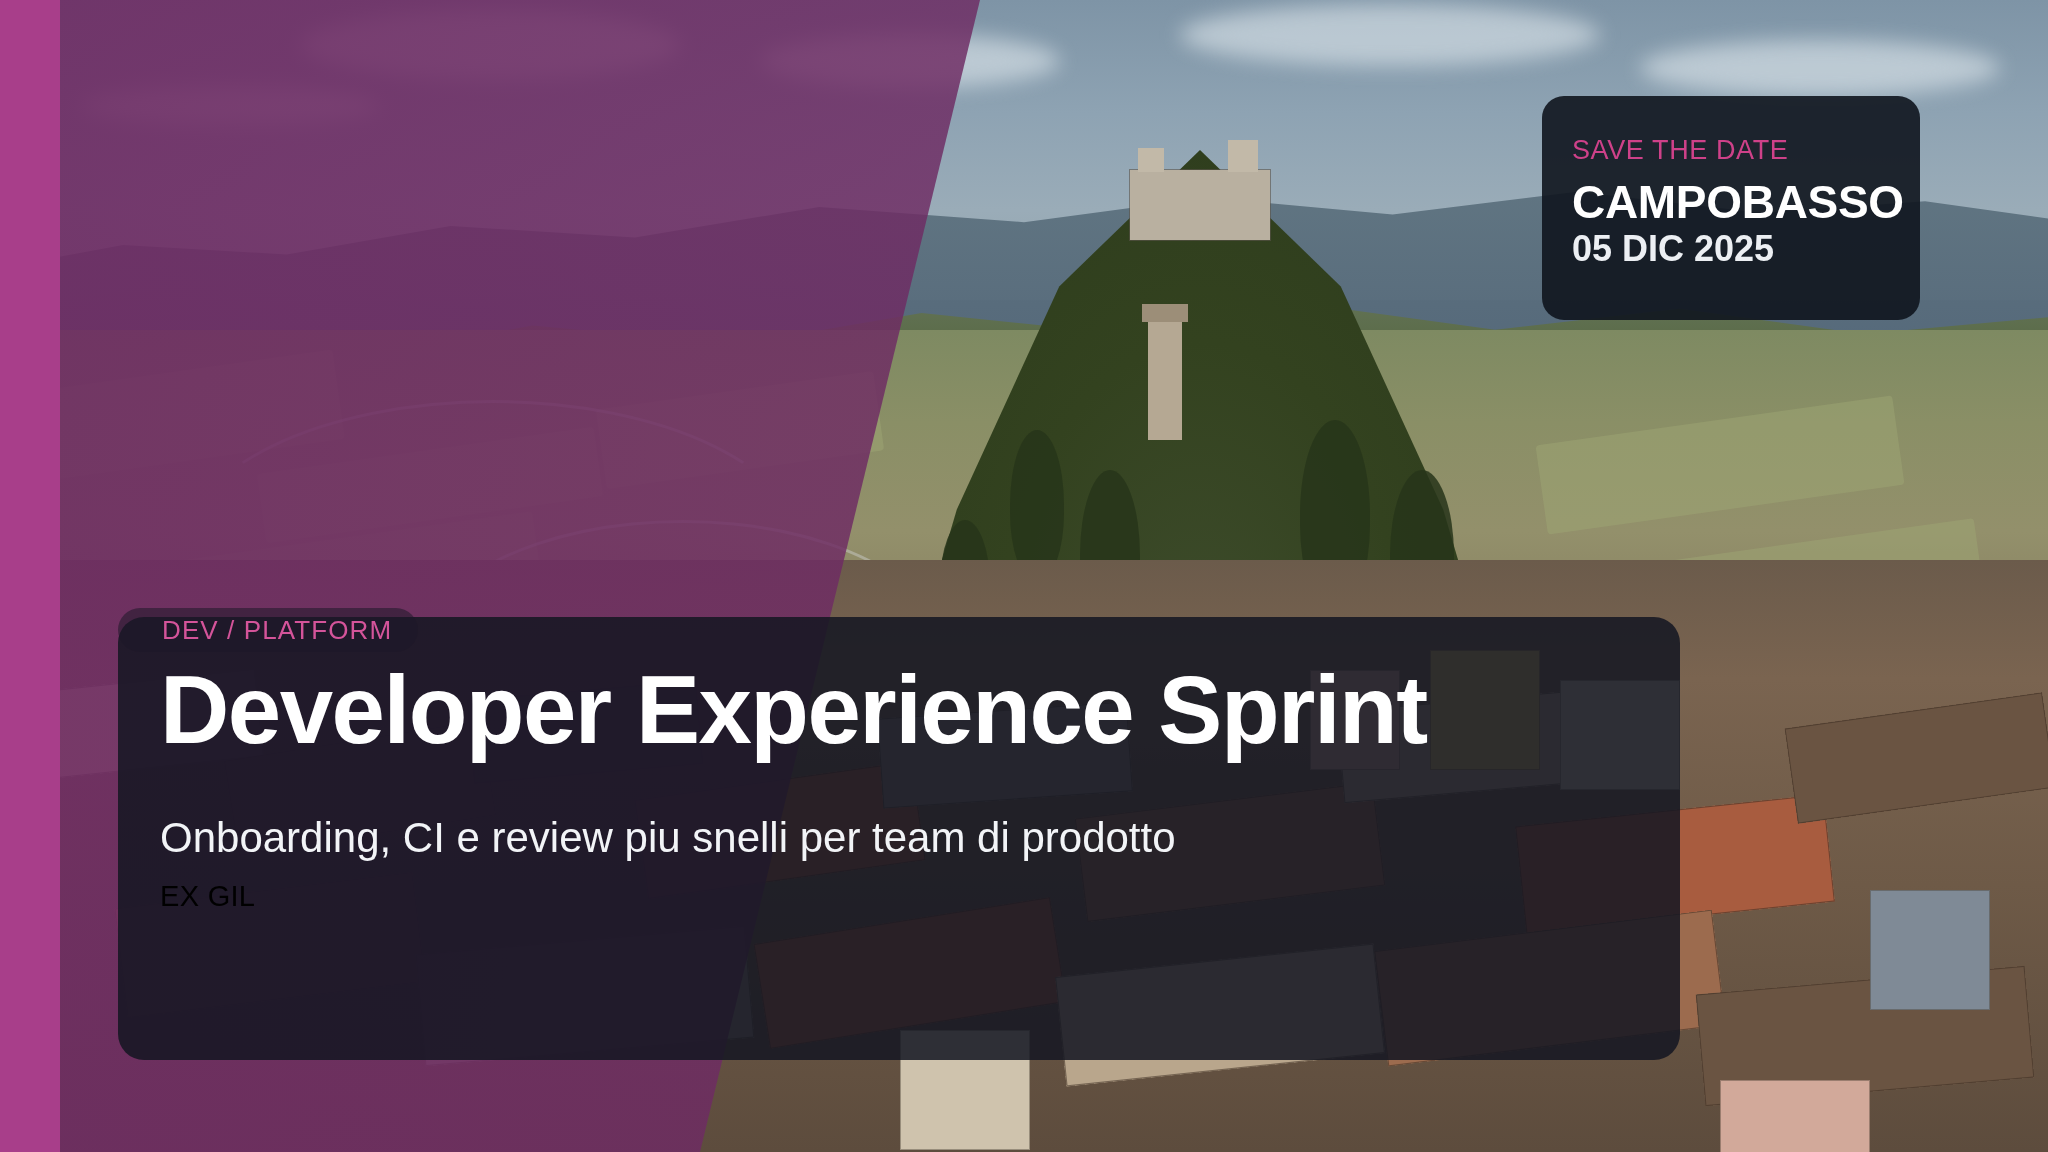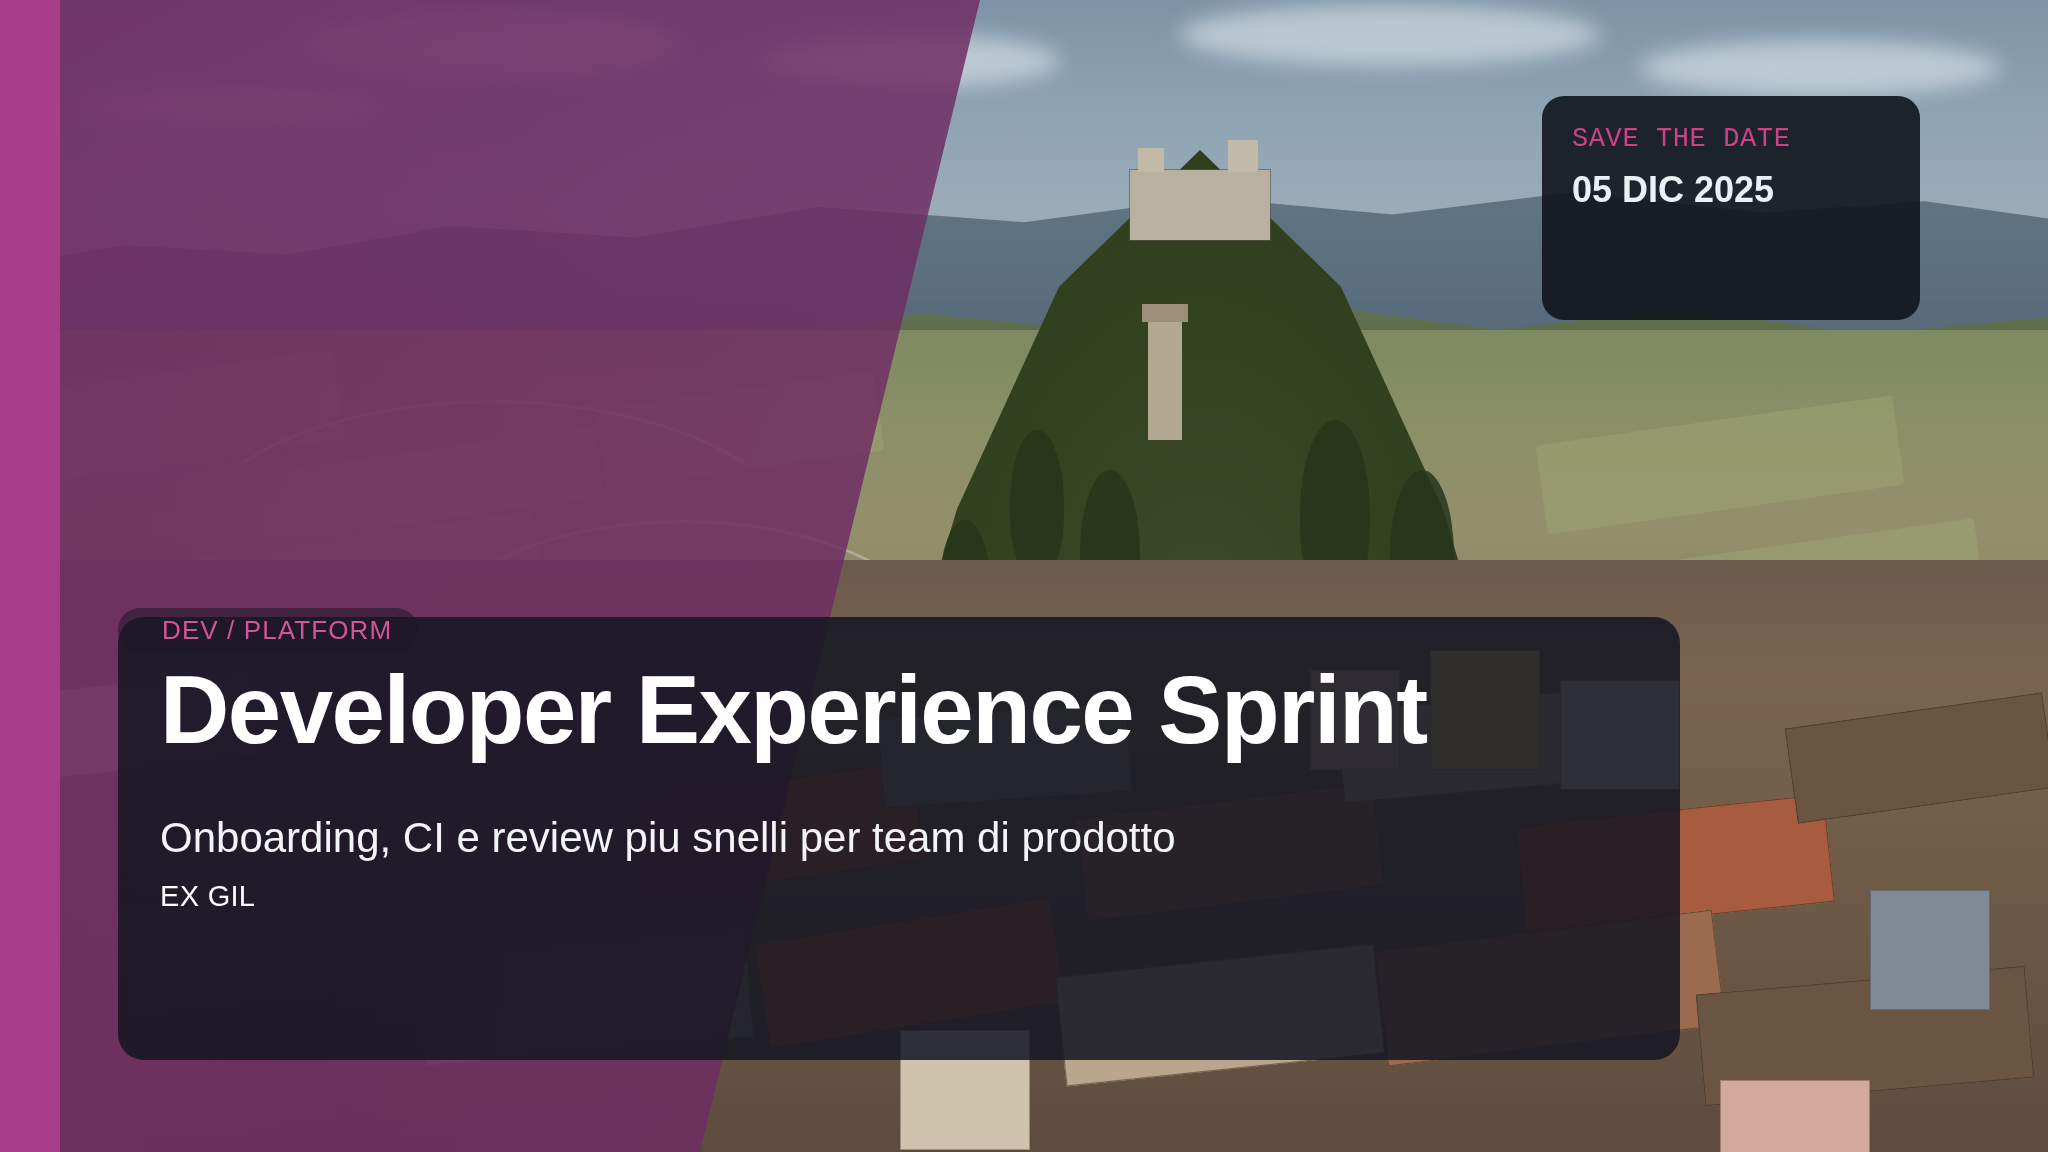--- a/index.html
+++ b/index.html
@@ -168,22 +168,21 @@
     border-radius: 22px;
     background: rgba(16,21,30,0.90);
     padding: 26px 30px 0 30px;
     box-sizing: border-box;
   }
   .badge-kicker {
     font-size: 27px;
     letter-spacing: .6px;
     font-weight: 400;
     line-height: 1;
-    margin: 4px 0 14px 0;
-    font-family: Liberation Mono, monospace;
+    margin: 15px 0 14px 0;
   }
   .badge-city {
     font-size: 46px;
     font-weight: 700;
     color: #fff;
     line-height: 1.05;
     letter-spacing: -.3px;
     margin: 0;
     white-space: nowrap;
   }
@@ -253,21 +252,21 @@
     font-weight: 400;
     color: #dfe3e9;
     line-height: 1.3;
     letter-spacing: .3px;
     margin: 44px 0 0 0;
     white-space: nowrap;
   }
   .venue {
     font-size: 29px;
     font-weight: 400;
-    color: #ffffff;
+    color: #000000;
     line-height: 1.3;
     letter-spacing: .3px;
     margin: 14px 0 0 0;
     white-space: nowrap;
   }
 </style>
 </head>
 <body>
 
 <div class="poster">
@@ -328,20 +327,21 @@
       <div class="wall pink" style="left:1720px; top:520px; width:150px; height:110px;"></div>
     </div>
   </div>
 
   <div class="diagonal" style="background: linear-gradient(100deg, rgba(110, 43, 99, 0.9) 0%, rgba(110, 43, 99, 0.8) 60%, rgba(110, 43, 99, 0.75) 100%);"></div>
 
   <div class="stripe" style="background: rgb(168, 62, 138);"></div>
 
   <div class="badge">
     <p class="badge-kicker" style="color: rgb(206, 65, 137);">SAVE THE DATE</p>
+    <p class="badge-city">CAMPOBASSO</p>
     <p class="badge-date">05 DIC 2025</p>
   </div>
 
   <div class="card"></div>
 
   <div class="kicker-pill">
     <span class="kicker-text" style="color: rgb(212, 84, 154);">DEV / PLATFORM</span>
   </div>
 
   <div class="card-inner">

